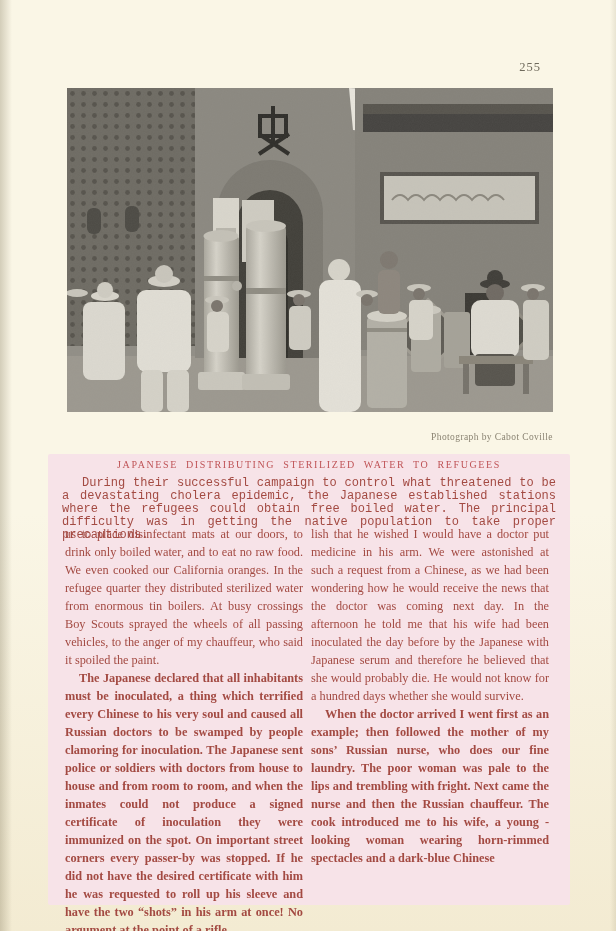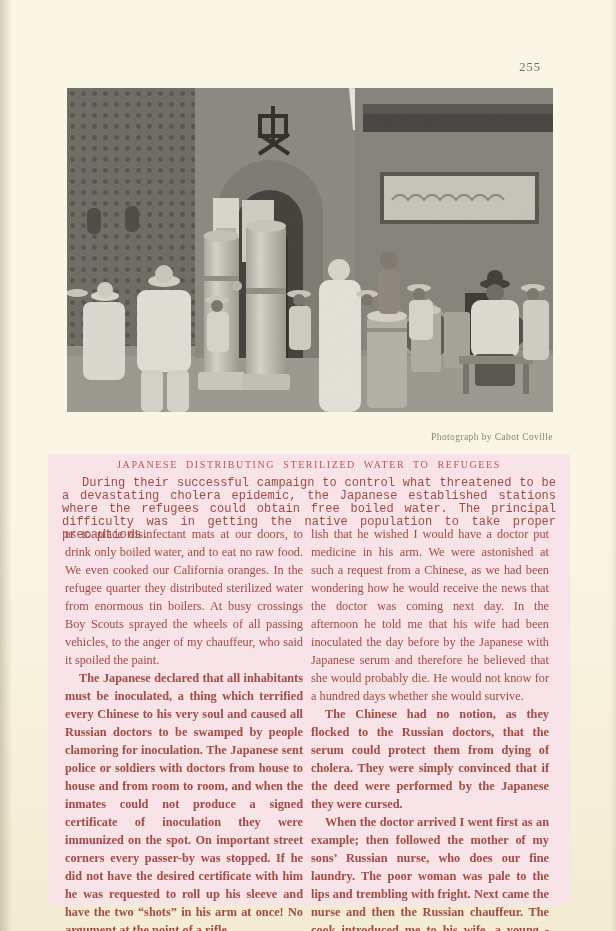--- a/index.html
+++ b/index.html
@@ -174,17 +174,16 @@
     <div class="caption-title">JAPANESE DISTRIBUTING STERILIZED WATER TO REFUGEES</div>
     <div class="caption-body">During their successful campaign to control what threatened to be a devastating cholera epidemic, the Japanese established stations where the refugees could obtain free boiled water. The principal difficulty was in getting the native population to take proper precautions.</div>
 
     <div class="column column-left">
       <p>us to place disinfectant mats at our doors, to drink only boiled water, and to eat no raw food. We even cooked our California oranges. In the refugee quarter they distributed sterilized water from enormous tin boilers. At busy crossings Boy Scouts sprayed the wheels of all passing vehicles, to the anger of my chauffeur, who said it spoiled the paint.</p>
       <p class="indent">The Japanese declared that all inhabitants must be inoculated, a thing which terrified every Chinese to his very soul and caused all Russian doctors to be swamped by people clamoring for inoculation. The Japanese sent police or soldiers with doctors from house to house and from room to room, and when the inmates could not produce a signed certificate of inoculation they were immunized on the spot. On important street corners every passer-by was stopped. If he did not have the desired certificate with him he was requested to roll up his sleeve and have the two “shots” in his arm at once! No argument at the point of a rifle.</p>
       <p class="indent">One day my aged, one-eyed Chinese cook that to me. He said in pidgin Eng-</p>
     </div>
     <div class="column column-right">
       <p>lish that he wished I would have a doctor put medicine in his arm. We were astonished at such a request from a Chinese, as we had been wondering how he would receive the news that the doctor was coming next day. In the afternoon he told me that his wife had been inoculated the day before by the Japanese with Japanese serum and therefore he believed that she would probably die. He would not know for a hundred days whether she would survive.</p>
-      <p class="indent">The Chinese had no notion, as they flocked to the Russian doctors, that the serum could protect them from dying of cholera. They were simply convinced that if the deed were performed by the Japanese they were cursed.</p>
       <p class="indent">When the doctor arrived I went first as an example; then followed the mother of my sons’ Russian nurse, who does our fine laundry. The poor woman was pale to the lips and trembling with fright. Next came the nurse and then the Russian chauffeur. The cook introduced me to his wife, a young - looking woman wearing horn-rimmed spectacles and a dark-blue Chinese</p>
     </div>
   </div>
 </div>
 
 </body></html>

